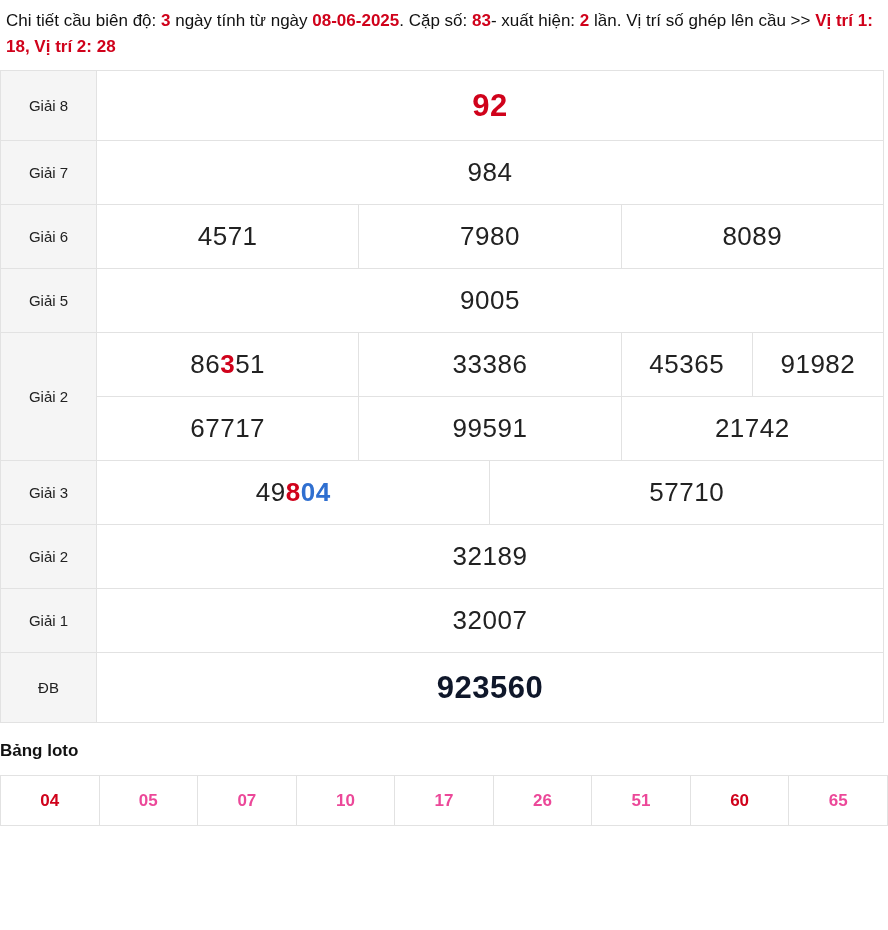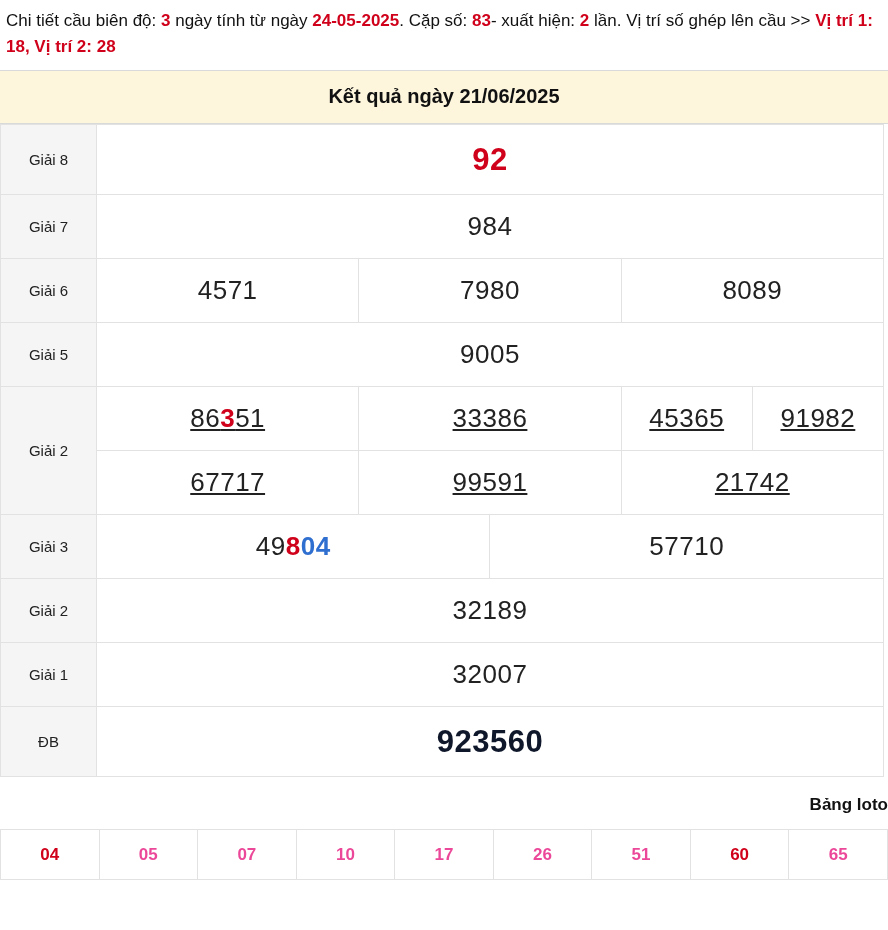--- a/index.html
+++ b/index.html
@@ -78,28 +78,28 @@
     font-weight: bold;
     font-size: 31px;
     height: 67px;
   }
   .row-db td.val {
     color: #0f172a;
     font-weight: bold;
     font-size: 31px;
     height: 67px;
   }
-  .row-g4 td.val { height: 61px; text-decoration: underline; }
+  .row-g4 td.val { height: 61px; }
   .hl-red { color: #d0021b; font-weight: bold; }
   .hl-blue { color: #2f6fd0; font-weight: bold; }
   .hl-red-g3 { color: #d0021b; font-weight: bold; }
 
   
   .loto-title {
-    text-align: right;
+    text-align: left;
     font-size: 17px;
     font-weight: bold;
     padding: 18px 0 14px 0;
     color: #111111;
   }
   table.loto {
     width: 888px;
     border-collapse: collapse;
     table-layout: fixed;
   }
@@ -117,28 +117,27 @@
 </style>
 </head>
 <body>
 
 <div class="page">
 
   <div class="note">
     <span>Chi tiết cầu biên độ:</span>
     <span class="em">3</span>
     <span>ngày tính từ ngày</span>
-    <span class="em">24-05-2025</span><span>. Cặp số:</span>
+    <span class="em">08-06-2025</span><span>. Cặp số:</span>
     <span class="em">83</span><span>- xuất hiện:</span>
     <span class="em">2</span>
     <span>lần. Vị trí số ghép lên cầu &gt;&gt;</span>
     <span class="posinfo">Vị trí 1: 18, Vị trí 2: 28</span>
   </div>
 
-  <div class="result-header">Kết quả ngày 21/06/2025</div>
 
   <table class="results">
     <tbody>
       <tr class="prize-row row-g8">
         <td class="label">Giải 8</td>
         <td class="val" colspan="6">92</td>
       </tr>
       <tr class="prize-row row-g7">
         <td class="label">Giải 7</td>
         <td class="val" colspan="6">984</td>

